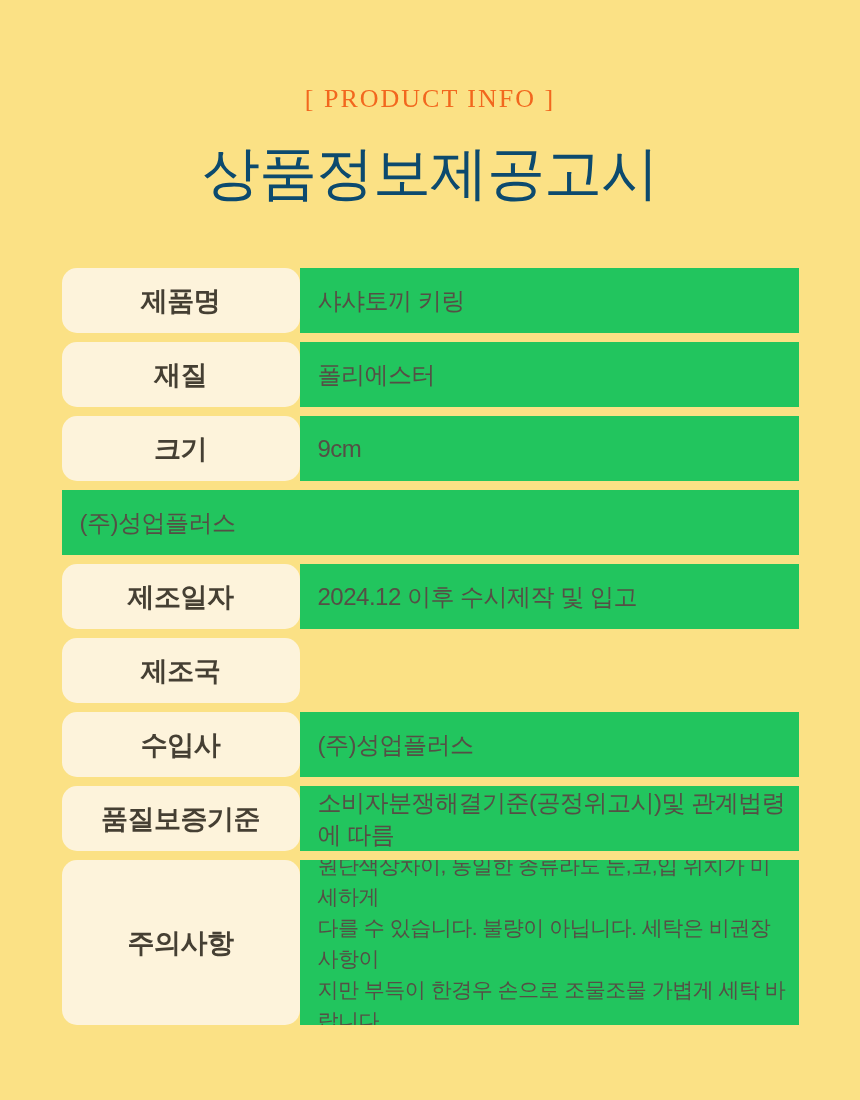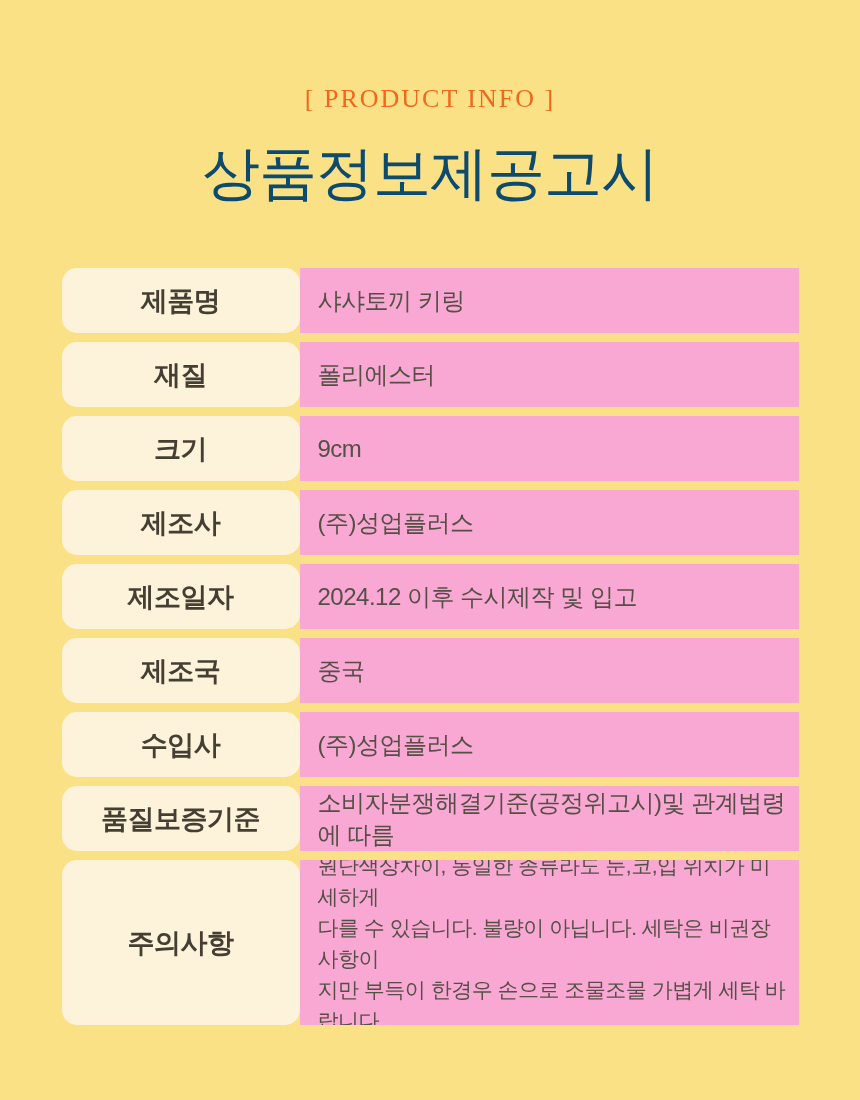--- a/index.html
+++ b/index.html
@@ -51,21 +51,21 @@
     align-items: center;
     justify-content: center;
     font-weight: bold;
     font-size: 27px;
     color: #453F33;
     letter-spacing: -0.5px;
     border-radius: 15px;
   }
   .row .value {
     flex: 1;
-    background: #f9a8d4;
+    background: #22c55e;
     display: flex;
     align-items: center;
     padding-left: 18px;
     padding-right: 10px;
     font-size: 24px;
     color: #554F45;
     letter-spacing: -0.5px;
     overflow: hidden;
   }
   .row.tall { height: 165px; }
@@ -95,32 +95,30 @@
       <div class="label">재질</div>
       <div class="value">폴리에스터</div>
     </div>
 
     <div class="row">
       <div class="label">크기</div>
       <div class="value">9cm</div>
     </div>
 
     <div class="row">
-      <div class="label">제조사</div>
       <div class="value">(주)성업플러스</div>
     </div>
 
     <div class="row">
       <div class="label">제조일자</div>
       <div class="value">2024.12 이후 수시제작 및 입고</div>
     </div>
 
     <div class="row">
       <div class="label">제조국</div>
-      <div class="value">중국</div>
     </div>
 
     <div class="row">
       <div class="label">수입사</div>
       <div class="value">(주)성업플러스</div>
     </div>
 
     <div class="row">
       <div class="label">품질보증기준</div>
       <div class="value">소비자분쟁해결기준(공정위고시)및 관계법령에 따름</div>

